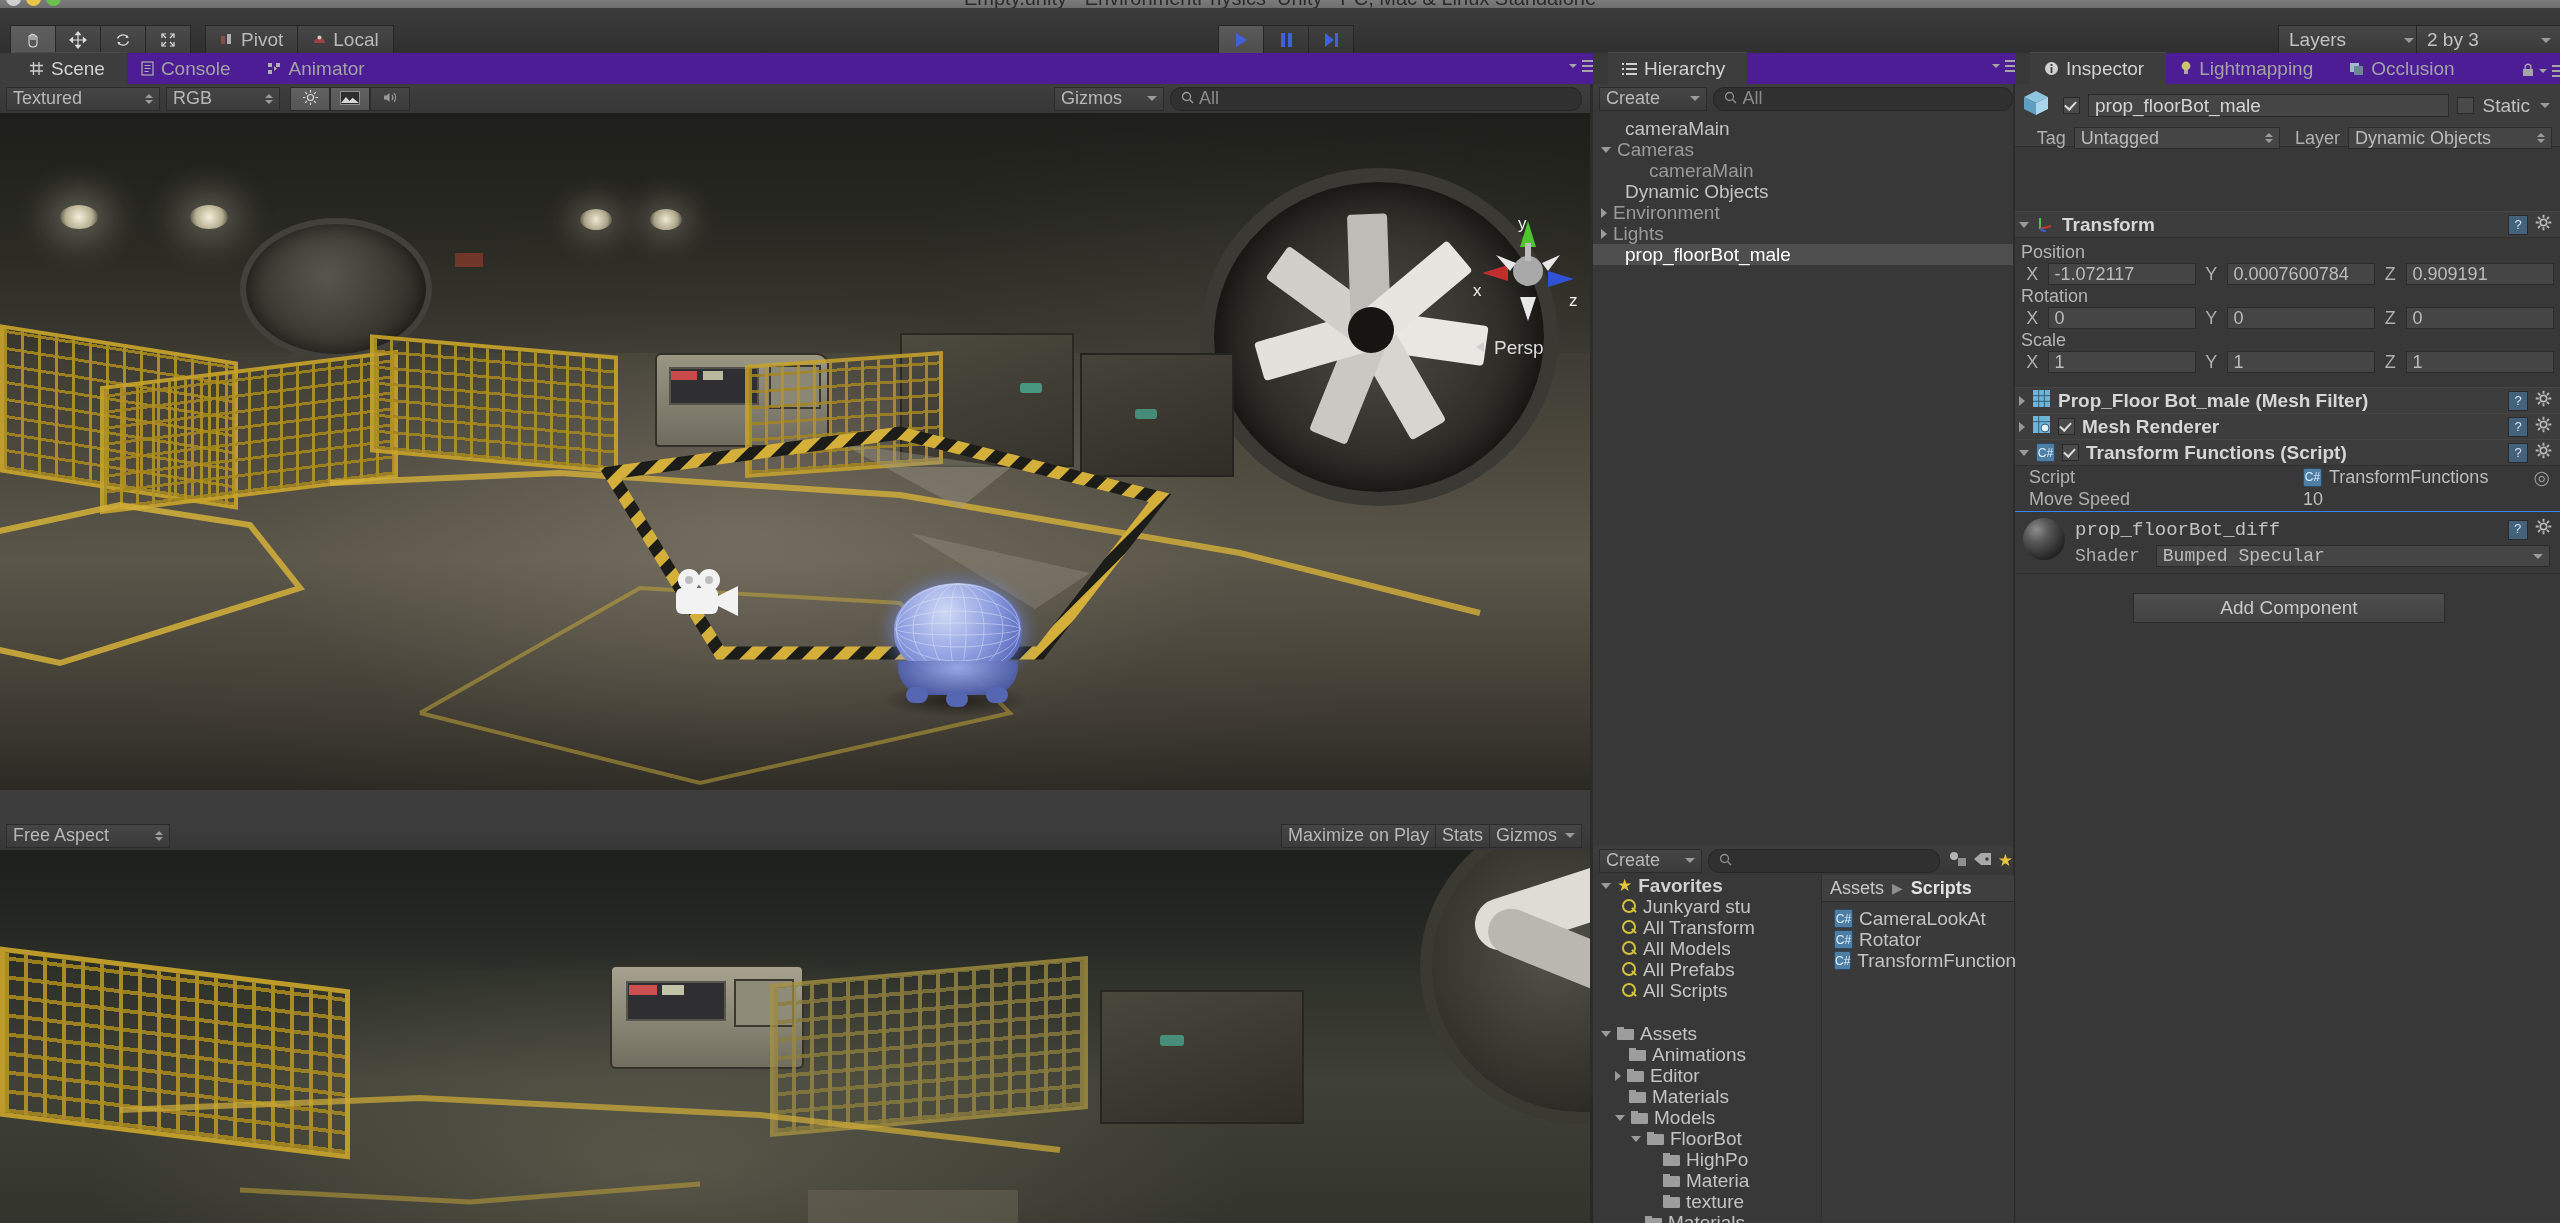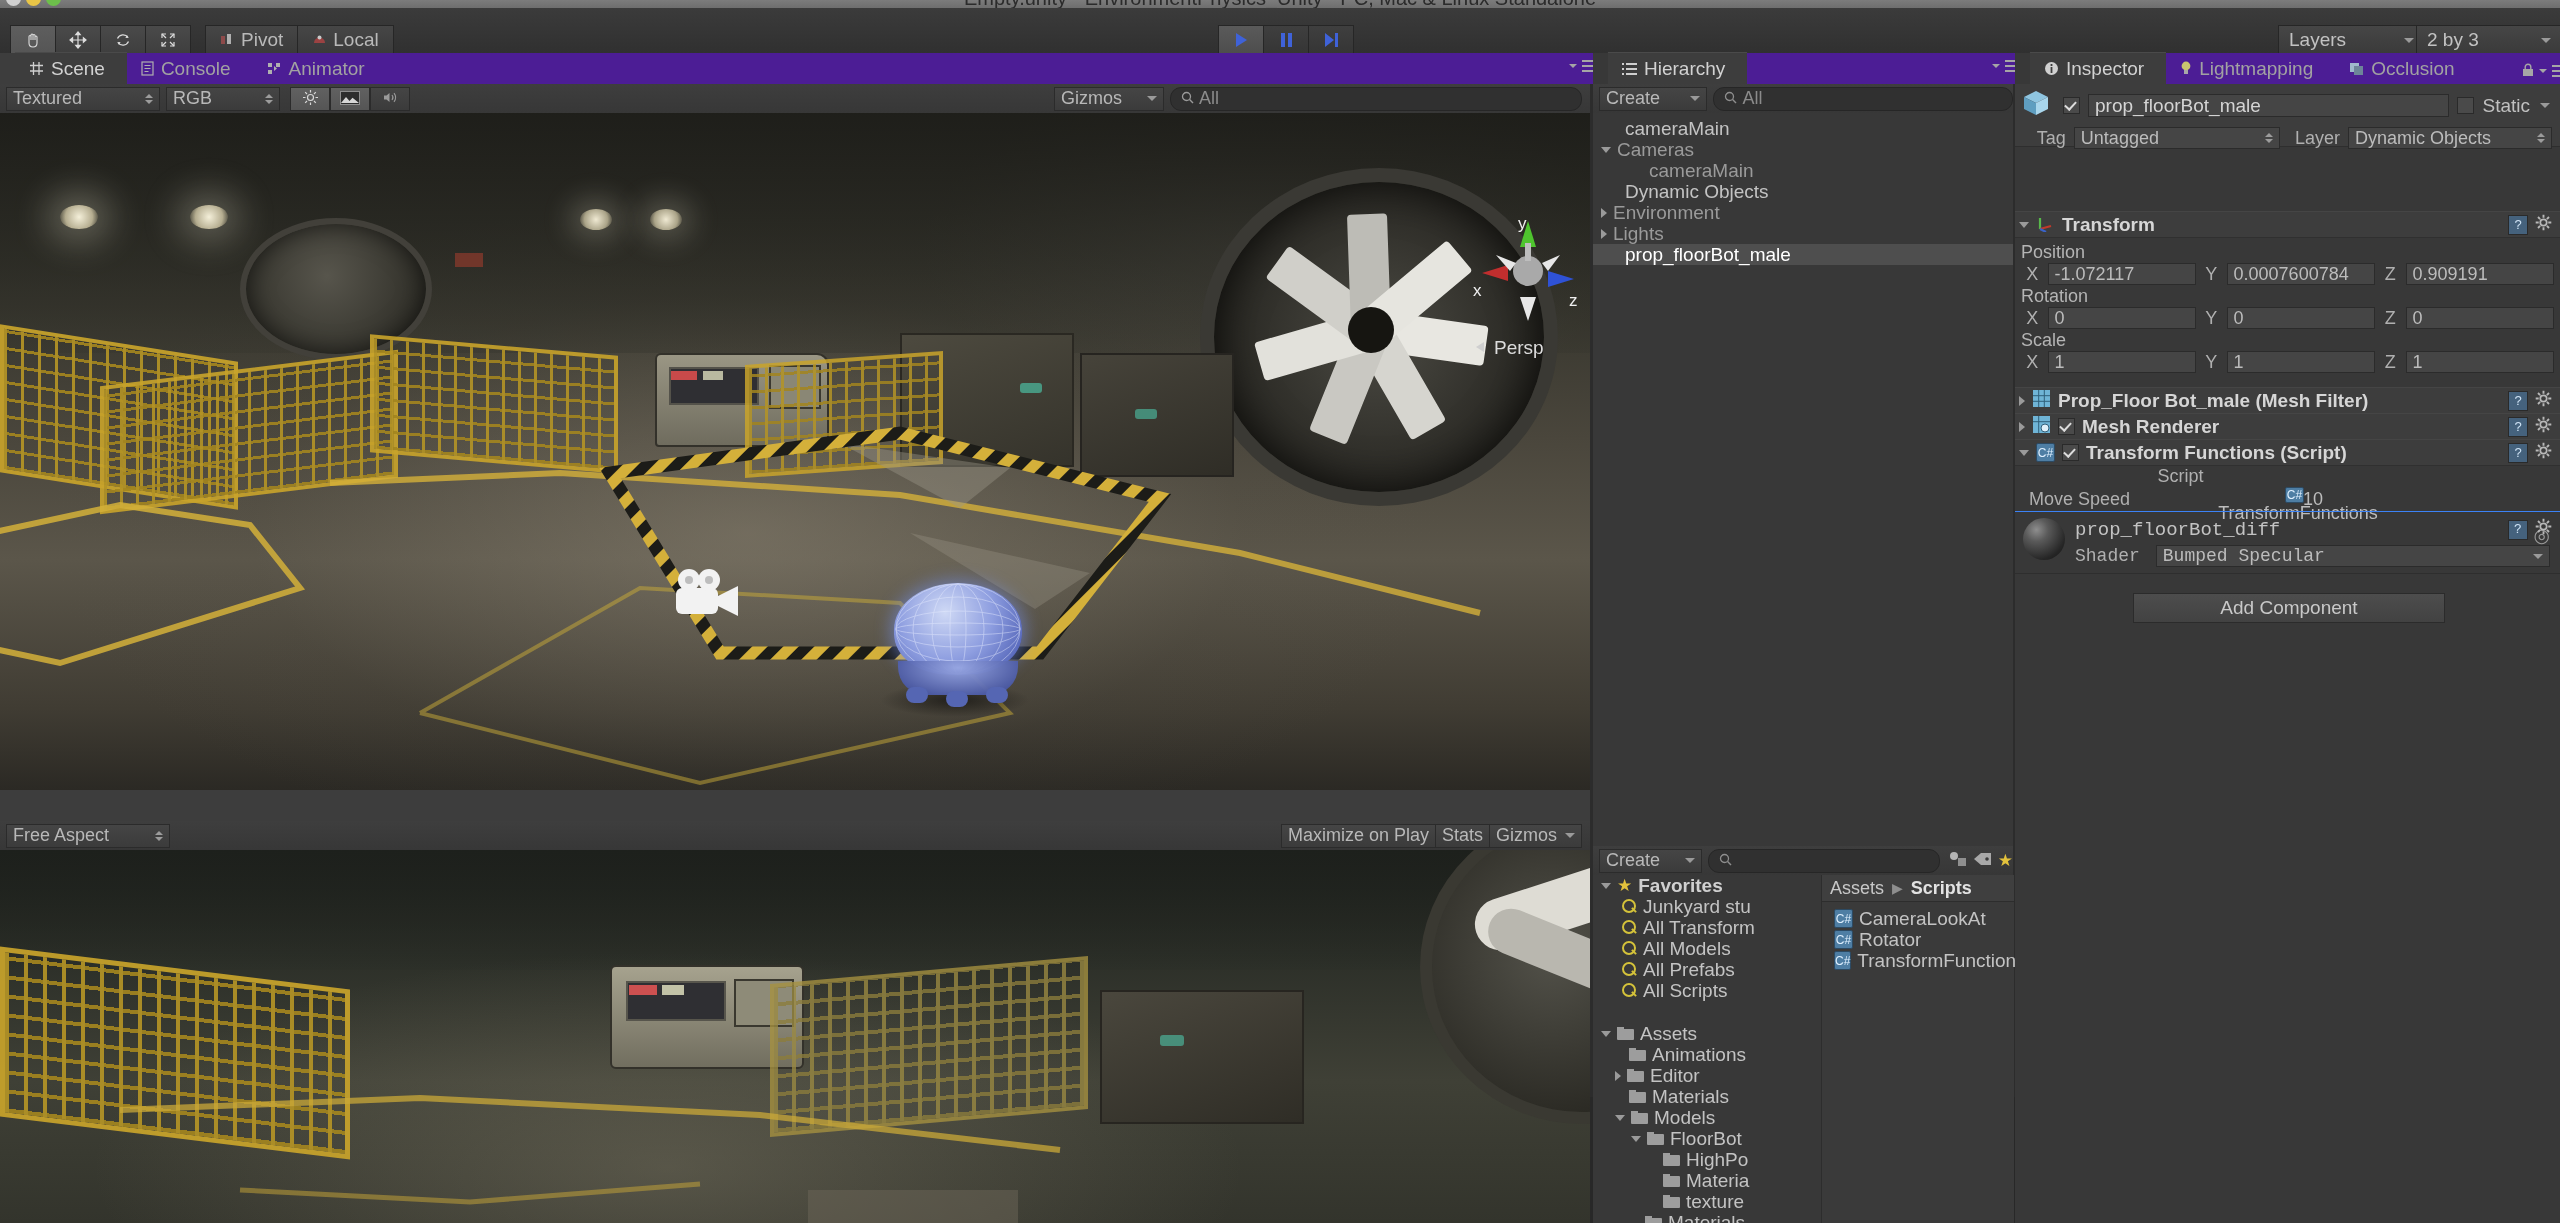--- a/index.html
+++ b/index.html
@@ -934,21 +934,21 @@
           <span>
             <svg width="17" height="17" viewBox="0 0 17 17">
                 <circle cx="8.5" cy="8.5" r="3.2" fill="none" stroke="#b8b8b8" stroke-width="1.7"></circle>
                 <g stroke="#b8b8b8" stroke-width="1.9">
                   <path d="M8.5 0.7v3M8.5 13.3v3M0.7 8.5h3M13.3 8.5h3M3 3l2.1 2.1M11.9 11.9L14 14M14 3l-2.1 2.1M5.1 11.9L3 14"></path>
                 </g>
               </svg>
           </span>
         </span>
       </div>
-      <div style="display:flex;align-items:center;height:22px;padding-left:14px;flex-direction:column;">
+      <div style="display:flex;align-items:center;height:22px;padding-left:14px;">
         <span class="fldlabel" style="width:274px;">Script</span>
         <span class="csico">C#</span>
         <span style="margin-left:7px;color:#bdbdbd;font-size:18px;">TransformFunctions</span>
         <span style="margin-left:auto;padding-right:10px;color:#9a9a9a;">◎</span>
       </div>
       <div style="display:flex;align-items:center;height:22px;padding-left:14px;">
         <span class="fldlabel" style="width:274px;">Move Speed</span>
         <span style="color:#bdbdbd;font-size:18px;">10</span>
       </div>
     </div>

